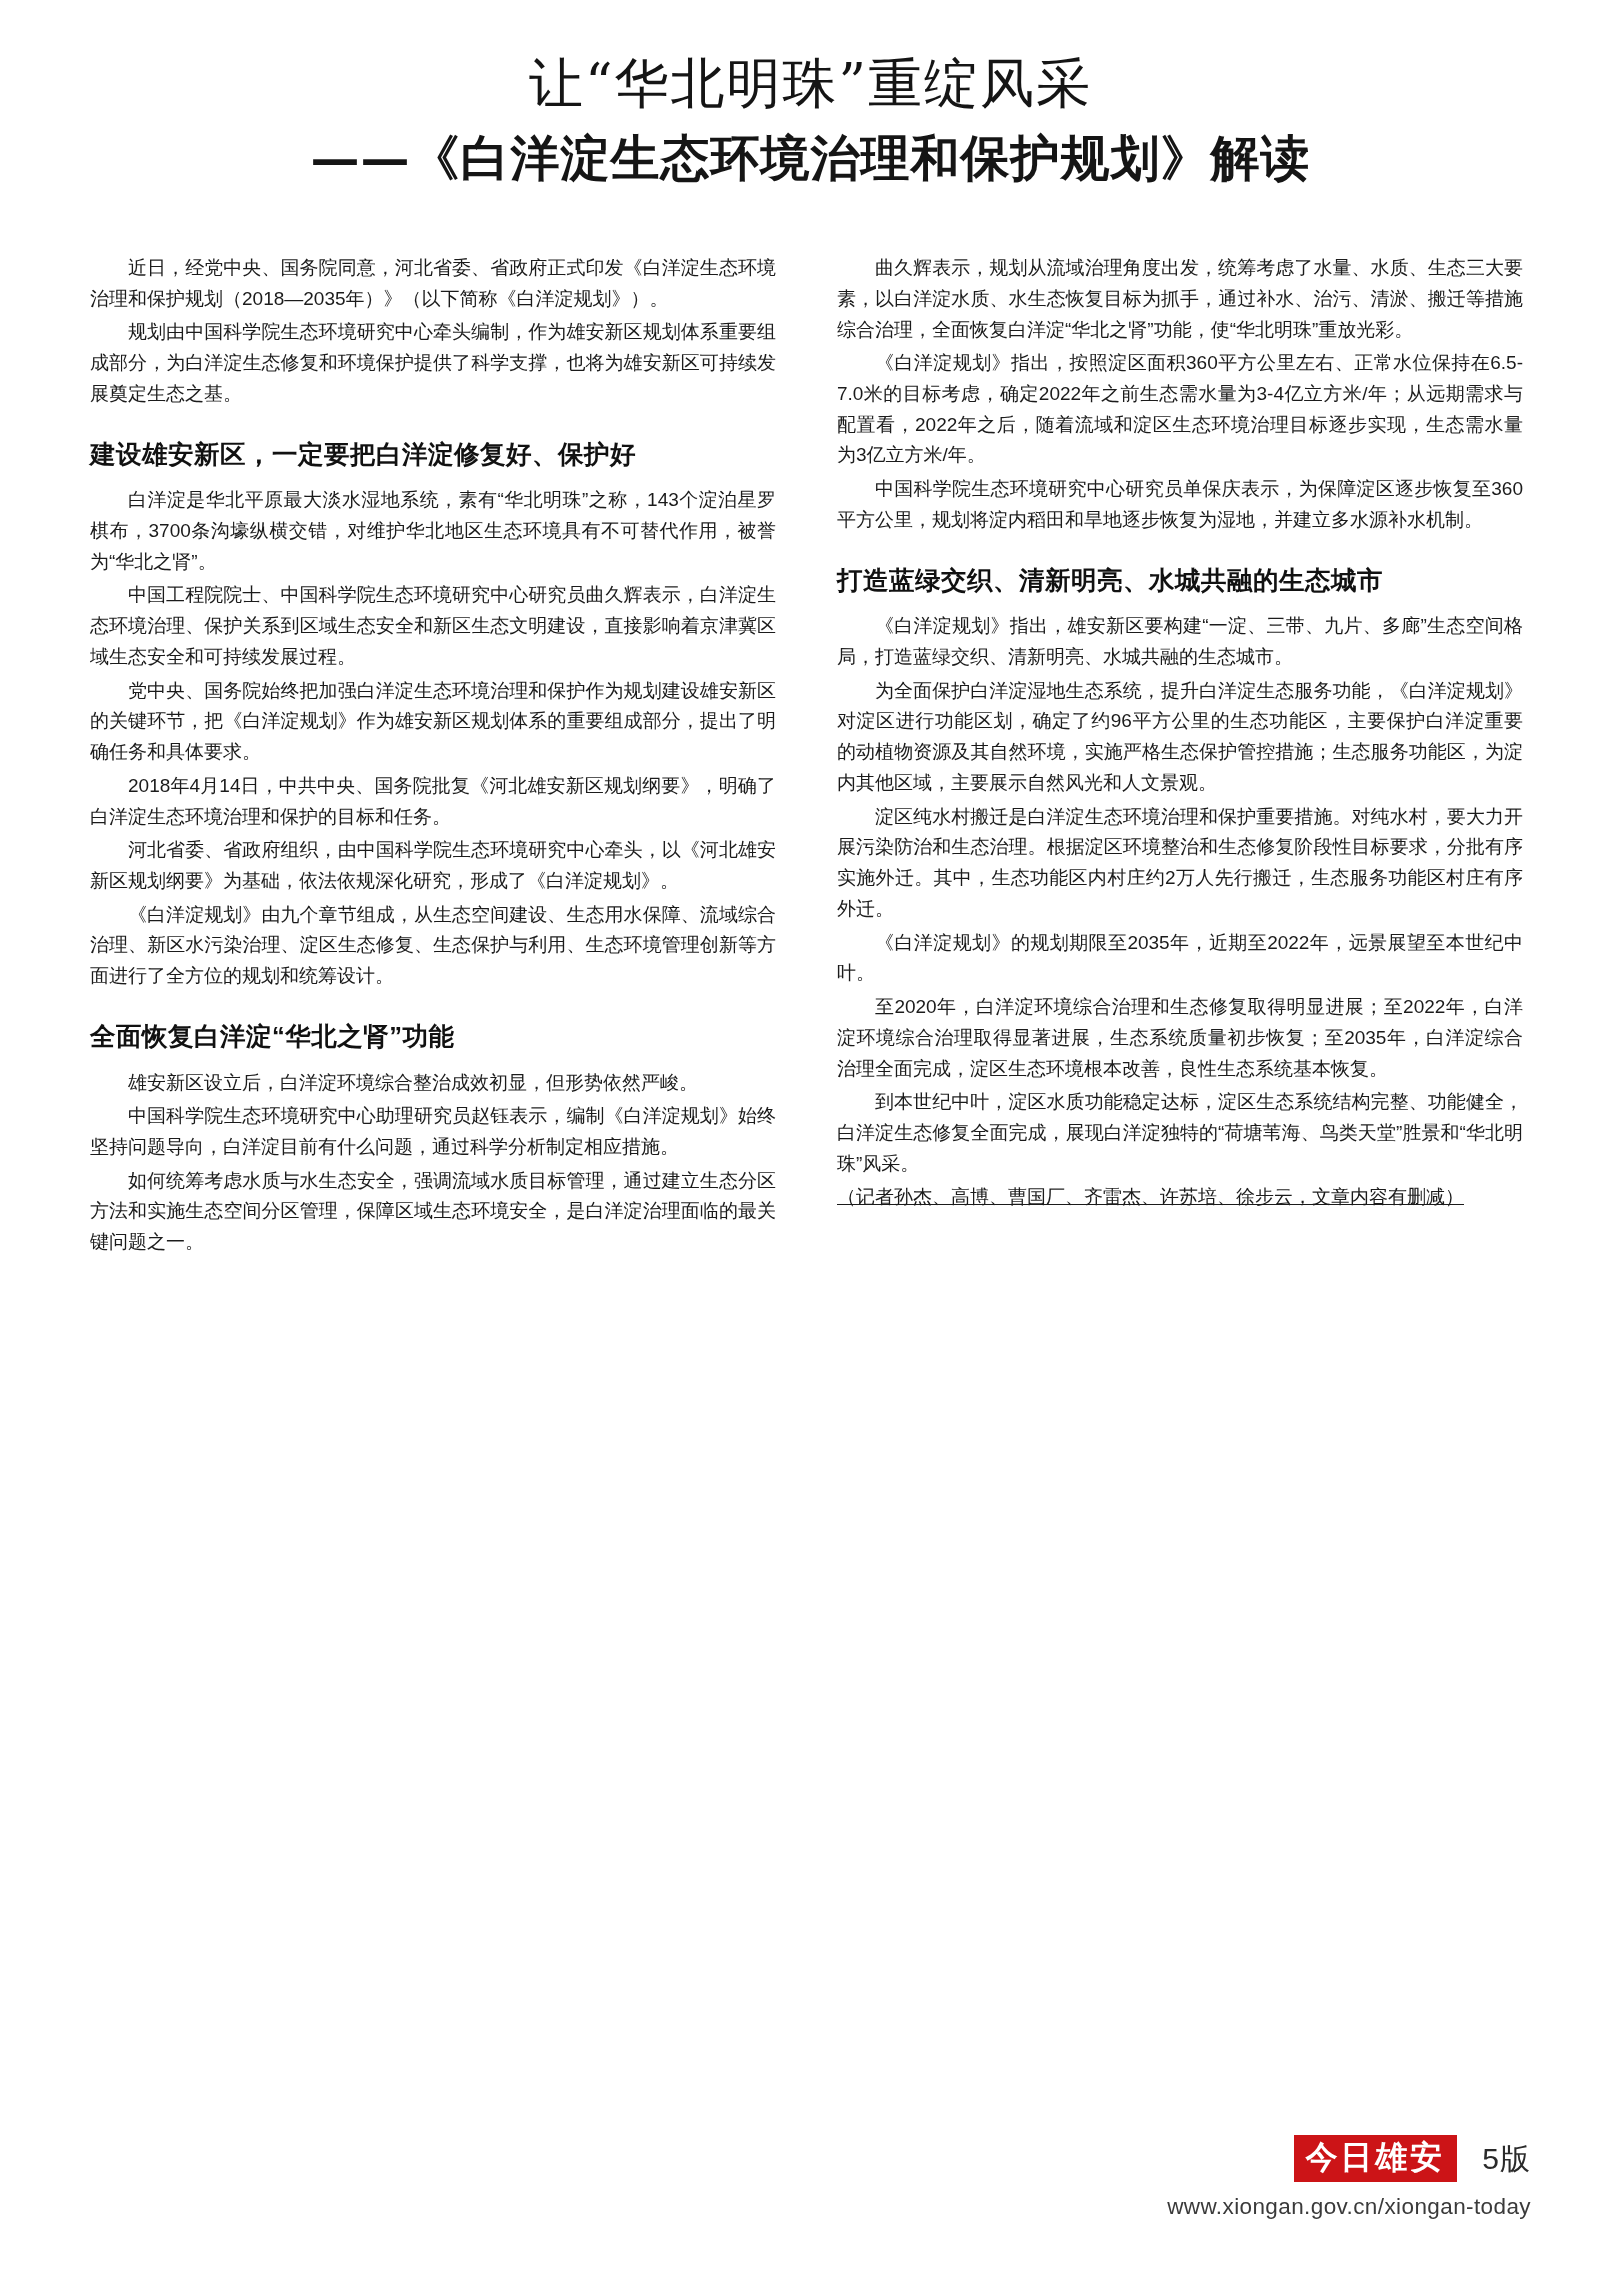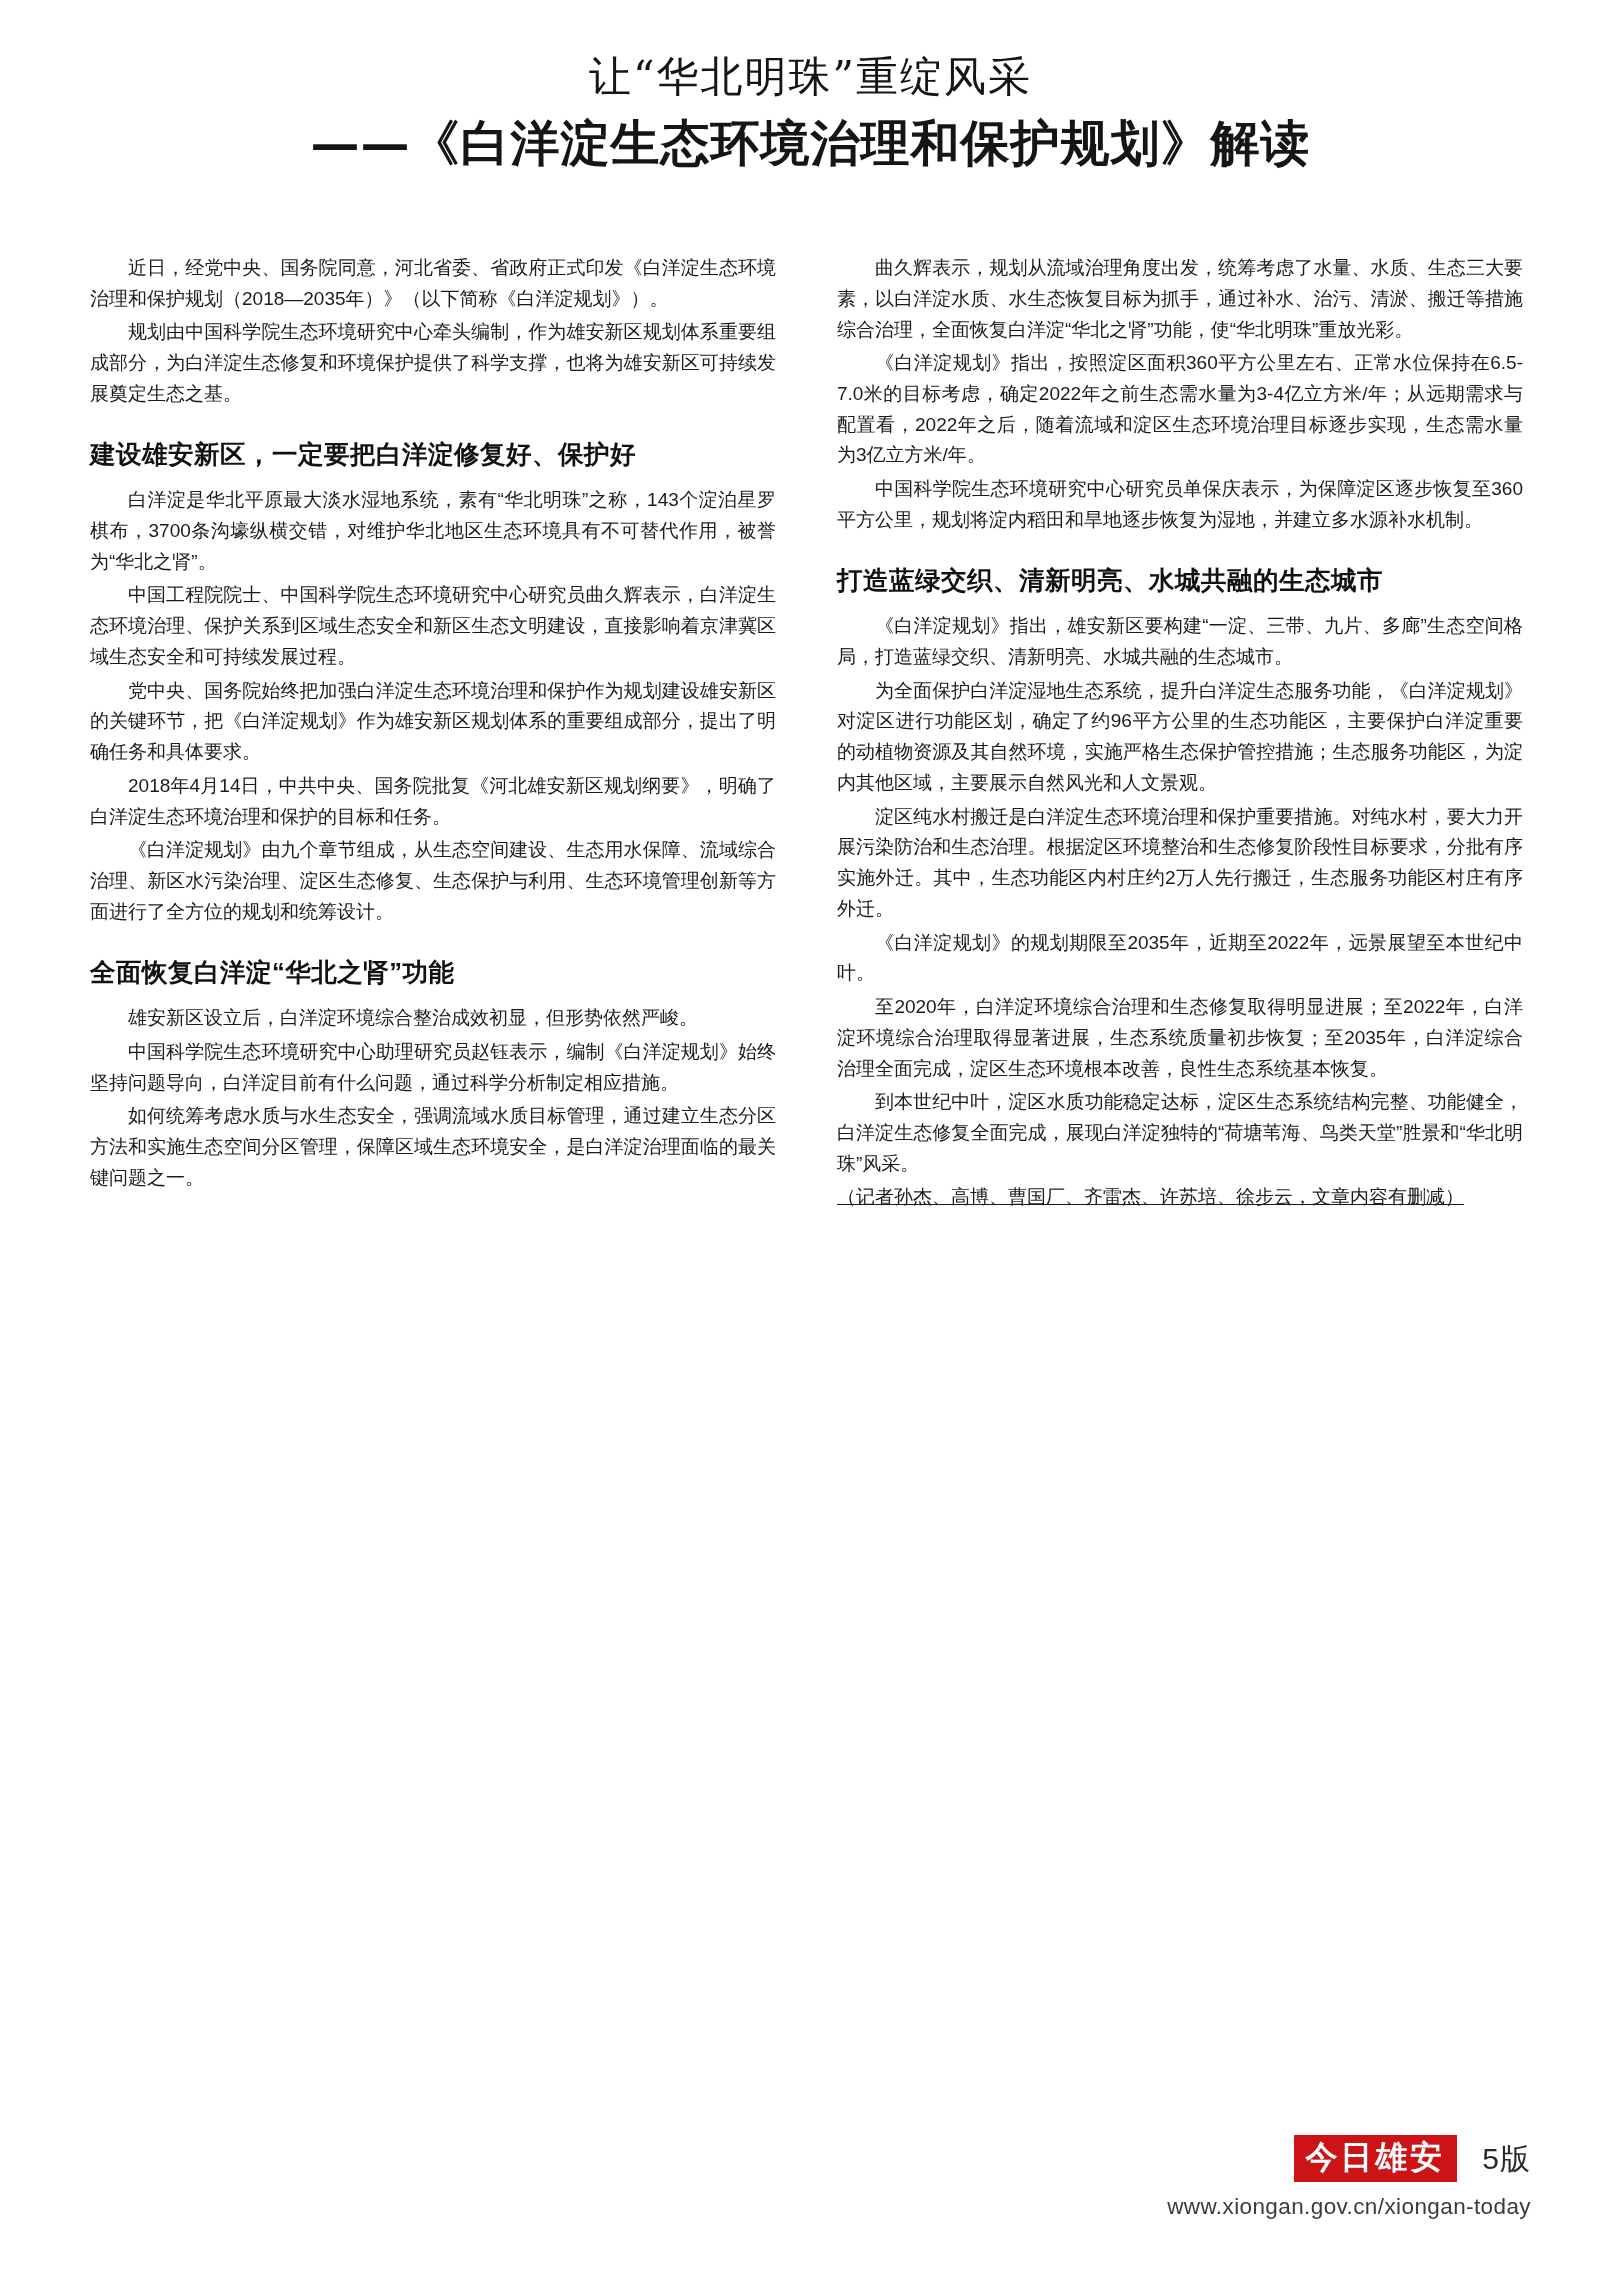--- a/index.html
+++ b/index.html
@@ -19,21 +19,21 @@
     position: absolute;
     inset: 0;
     padding: 0;
   }
   
   .title-block {
     margin: 51px 0 0 0;
     text-align: center;
   }
   .title-main {
-    font-size: 42px;
+    font-size: 54px;
     letter-spacing: 2px;
     color: #151515;
     font-weight: 400;
     line-height: 1.22;
     font-family: "DejaVu Serif", "Liberation Serif", serif;
   }
   .title-sub {
     font-size: 49px;
     letter-spacing: 1px;
     color: #151515;
@@ -128,20 +128,21 @@
 
   <div class="columns">
     <div class="col" id="col-left">
         <p class="para">近日，经党中央、国务院同意，河北省委、省政府正式印发《白洋淀生态环境治理和保护规划（2018—2035年）》（以下简称《白洋淀规划》）。</p>
         <p class="para">规划由中国科学院生态环境研究中心牵头编制，作为雄安新区规划体系重要组成部分，为白洋淀生态修复和环境保护提供了科学支撑，也将为雄安新区可持续发展奠定生态之基。</p>
         <h2 class="subhead">建设雄安新区，一定要把白洋淀修复好、保护好</h2>
         <p class="para">白洋淀是华北平原最大淡水湿地系统，素有“华北明珠”之称，143个淀泊星罗棋布，3700条沟壕纵横交错，对维护华北地区生态环境具有不可替代作用，被誉为“华北之肾”。</p>
         <p class="para">中国工程院院士、中国科学院生态环境研究中心研究员曲久辉表示，白洋淀生态环境治理、保护关系到区域生态安全和新区生态文明建设，直接影响着京津冀区域生态安全和可持续发展过程。</p>
         <p class="para">党中央、国务院始终把加强白洋淀生态环境治理和保护作为规划建设雄安新区的关键环节，把《白洋淀规划》作为雄安新区规划体系的重要组成部分，提出了明确任务和具体要求。</p>
         <p class="para">2018年4月14日，中共中央、国务院批复《河北雄安新区规划纲要》，明确了白洋淀生态环境治理和保护的目标和任务。</p>
+        <p class="para">河北省委、省政府组织，由中国科学院生态环境研究中心牵头，以《河北雄安新区规划纲要》为基础，依法依规深化研究，形成了《白洋淀规划》。</p>
         <p class="para">《白洋淀规划》由九个章节组成，从生态空间建设、生态用水保障、流域综合治理、新区水污染治理、淀区生态修复、生态保护与利用、生态环境管理创新等方面进行了全方位的规划和统筹设计。</p>
         <h2 class="subhead">全面恢复白洋淀“华北之肾”功能</h2>
         <p class="para">雄安新区设立后，白洋淀环境综合整治成效初显，但形势依然严峻。</p>
         <p class="para">中国科学院生态环境研究中心助理研究员赵钰表示，编制《白洋淀规划》始终坚持问题导向，白洋淀目前有什么问题，通过科学分析制定相应措施。</p>
         <p class="para">如何统筹考虑水质与水生态安全，强调流域水质目标管理，通过建立生态分区方法和实施生态空间分区管理，保障区域生态环境安全，是白洋淀治理面临的最关键问题之一。</p>
       </div>
     <div class="col" id="col-right">
         <p class="para">曲久辉表示，规划从流域治理角度出发，统筹考虑了水量、水质、生态三大要素，以白洋淀水质、水生态恢复目标为抓手，通过补水、治污、清淤、搬迁等措施综合治理，全面恢复白洋淀“华北之肾”功能，使“华北明珠”重放光彩。</p>
         <p class="para">《白洋淀规划》指出，按照淀区面积360平方公里左右、正常水位保持在6.5-7.0米的目标考虑，确定2022年之前生态需水量为3-4亿立方米/年；从远期需求与配置看，2022年之后，随着流域和淀区生态环境治理目标逐步实现，生态需水量为3亿立方米/年。</p>
         <p class="para">中国科学院生态环境研究中心研究员单保庆表示，为保障淀区逐步恢复至360平方公里，规划将淀内稻田和旱地逐步恢复为湿地，并建立多水源补水机制。</p>

